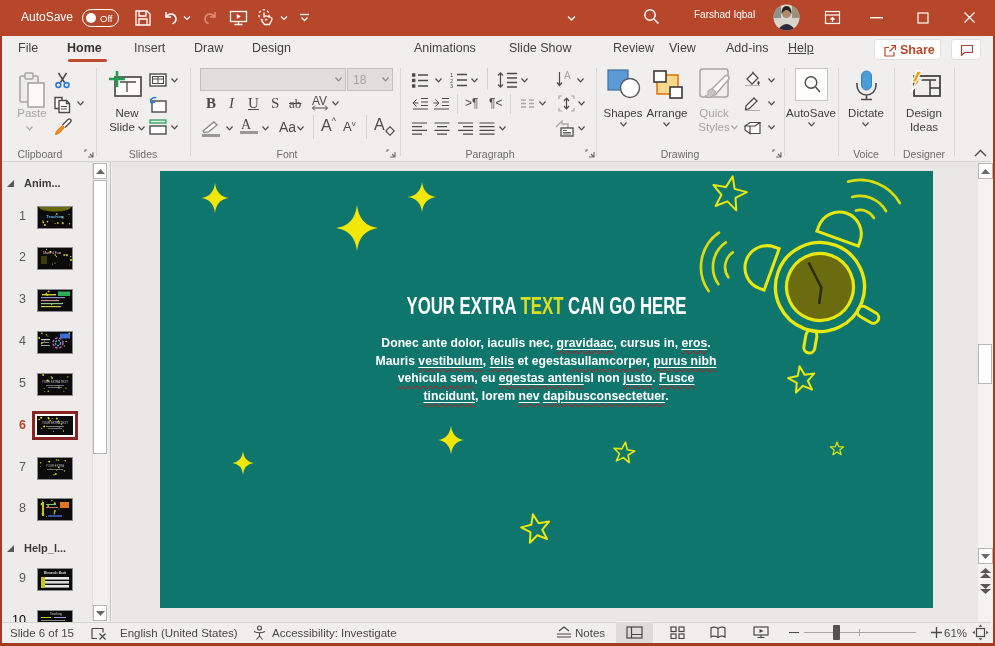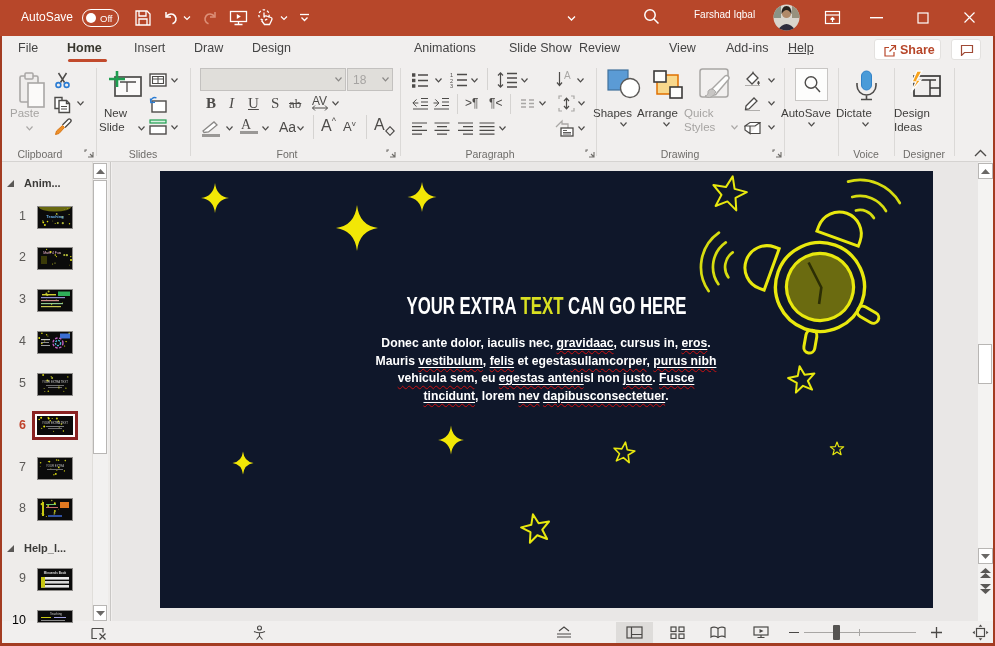--- a/index.html
+++ b/index.html
@@ -18,31 +18,31 @@
   #tabs .tab { position:absolute; top:0; height:25px; font-size:12.5px; color:#444; line-height:25px; }
   #tabs .home { color:#38372e; font-weight:700; }
   #homeline { position:absolute; top:23px; height:3px; background:#c24a2c; border-radius:2px; }
   .sharebtn { position:absolute; top:3px; height:21px; background:#fff; border:1px solid #e3e1df; border-radius:3px; }
   
   #ribbon { position:absolute; left:0; top:63px; width:991px; height:99px; background:#f1efee; border-bottom:1px solid #d5d3d1; }
   .gsep { position:absolute; top:5px; width:1px; height:88px; background:#dbd9d7; }
   .glabel { position:absolute; top:85px; font-size:10.5px; color:#6e6c69; width:120px; text-align:center; }
   .launch { position:absolute; top:86px; width:10px; height:10px; }
   .ic { position:absolute; }
-  .biglbl { position:absolute; font-size:11.5px; color:#3f3e3c; }
+  .biglbl { position:absolute; font-size:11.5px; color:#3f3e3c; text-align:center; }
   .dim { color:#a6a4a2 !important; }
   .chev { position:absolute; width:7px; height:5px; }
   
   #panel { position:absolute; left:0; top:162px; width:111px; height:459px; background:#eeecea; border-right:1px solid #c9c7c5; }
   .thumb { position:absolute; left:37px; width:36px; height:21px; background:#0c0c0c; border:1px solid #8e8c8a; }
   .tnum { position:absolute; left:0px; width:26px; text-align:right; font-size:12.5px; color:#5c5a58; }
   .sect { position:absolute; left:24px; font-size:11px; color:#3c3b39; font-weight:700; }
   
   #editor { position:absolute; left:112px; top:162px; width:866px; height:459px; background:#e9e7e6; }
-  #slide { position:absolute; left:48px; top:9px; width:773px; height:437px; background:#0f172a; }
+  #slide { position:absolute; left:48px; top:9px; width:773px; height:437px; background:#0f766e; }
   #vscroll { position:absolute; left:978px; top:162px; width:15px; height:459px; background:#f4f3f2; }
   
   #status { position:absolute; left:0; top:622px; width:991px; height:21px; background:#f1efee; border-top:1px solid #d5d3d1; font-size:11.5px; color:#4a4846; }
   #redfoot { position:absolute; left:-2px; top:643px; width:995px; height:3px; background:#a33c22; }
   #status span { position:absolute; top:4px; white-space:nowrap; }
   
   #stitle { position:absolute; left:0; top:121px; width:773px; text-align:center; color:#fff;
             font-size:24.5px; font-weight:700; transform:scaleX(0.685); white-space:nowrap; }
   #stitle .yel { color:#d9e021; }
   #sbody { position:absolute; left:186px; top:164px; width:400px; text-align:center; color:#fff;
@@ -133,21 +133,21 @@
 
 <div id="tabs">
   <div class="tab" style="left:18px;">File</div>
   <div class="tab home" style="left:67px;">Home</div>
   <div class="tab" style="left:134px;">Insert</div>
   <div class="tab" style="left:194px;">Draw</div>
   <div class="tab" style="left:252px;">Design</div>
   <div class="tab" style="left:320px;margin-top:36px;">Transitions</div>
   <div class="tab" style="left:414px;">Animations</div>
   <div class="tab" style="left:509px;">Slide Show</div>
-  <div class="tab" style="left:579px;">Review</div>
+  <div class="tab" style="left:613px;">Review</div>
   <div class="tab" style="left:669px;">View</div>
   <div class="tab" style="left:726px;">Add-ins</div>
   <div class="tab" style="left:788px;text-decoration:underline;">Help</div>
   <div id="homeline" style="left:68px; width:39px;"></div>
   <div class="sharebtn" style="left:874px; width:67px;">
     <svg class="abs" style="left:8px; top:3.5px;" width="14" height="13" viewBox="0 0 14 13" fill="none" stroke="#b7472a" stroke-width="1.2">
       <path d="M6 3.5 H2 V12 H11 V8"></path>
           <path d="M8 1.5 h4.5 v4.5 M12.5 1.5 L6.5 7.5"></path>
     </svg>
     <div class="abs" style="left:25px; top:3px; font-size:12.5px; color:#b7472a; font-weight:700;">Share</div>
@@ -741,20 +741,27 @@
     </svg>
   <svg class="abs" style="left:980px;top:568px;" width="11" height="11" fill="#5a5856">
       <path d="M0 5 L5.5 0 L11 5 Z"></path>
       <path d="M0 10 L5.5 5 L11 10 Z"></path>
     </svg>
   <svg class="abs" style="left:980px;top:584px;" width="11" height="11" fill="#5a5856">
       <path d="M0 0 L5.5 5 L11 0 Z"></path>
       <path d="M0 5 L5.5 10 L11 5 Z"></path>
     </svg>
 
+<div id="status">
+  <span style="left:10px;">Slide 6 of 15</span>
+  <span style="left:120px;">English (United States)</span>
+  <span style="left:272px;">Accessibility: Investigate</span>
+  <span style="left:575px;">Notes</span>
+  <span style="left:944px;">61%</span>
+</div>
 
   <svg class="abs" style="left:91px;top:627px;" width="17" height="13" viewBox="0 0 17 13" fill="none" stroke="#4a4846" stroke-width="1.2">
     <path d="M1 1.5 h11 v4 M6 11.5 H1 V1.5"></path>
       <path d="M8.5 6.5 l6 6 M14.5 6.5 l-6 6"></path>
   </svg>
   <svg class="abs" style="left:252px;top:625px;" width="15" height="15" viewBox="0 0 15 15" fill="none" stroke="#4a4846" stroke-width="1.1">
     <circle cx="7.5" cy="3" r="2"></circle>
     <path d="M2 6.5 Q7.5 9 13 6.5 M7.5 7.5 v3.5 M7.5 11 L4.5 14.5 M7.5 11 L10.5 14.5"></path>
   </svg>
   <svg class="abs" style="left:556px;top:626px;" width="16" height="13" viewBox="0 0 16 13" fill="none" stroke="#4a4846" stroke-width="1.2">

